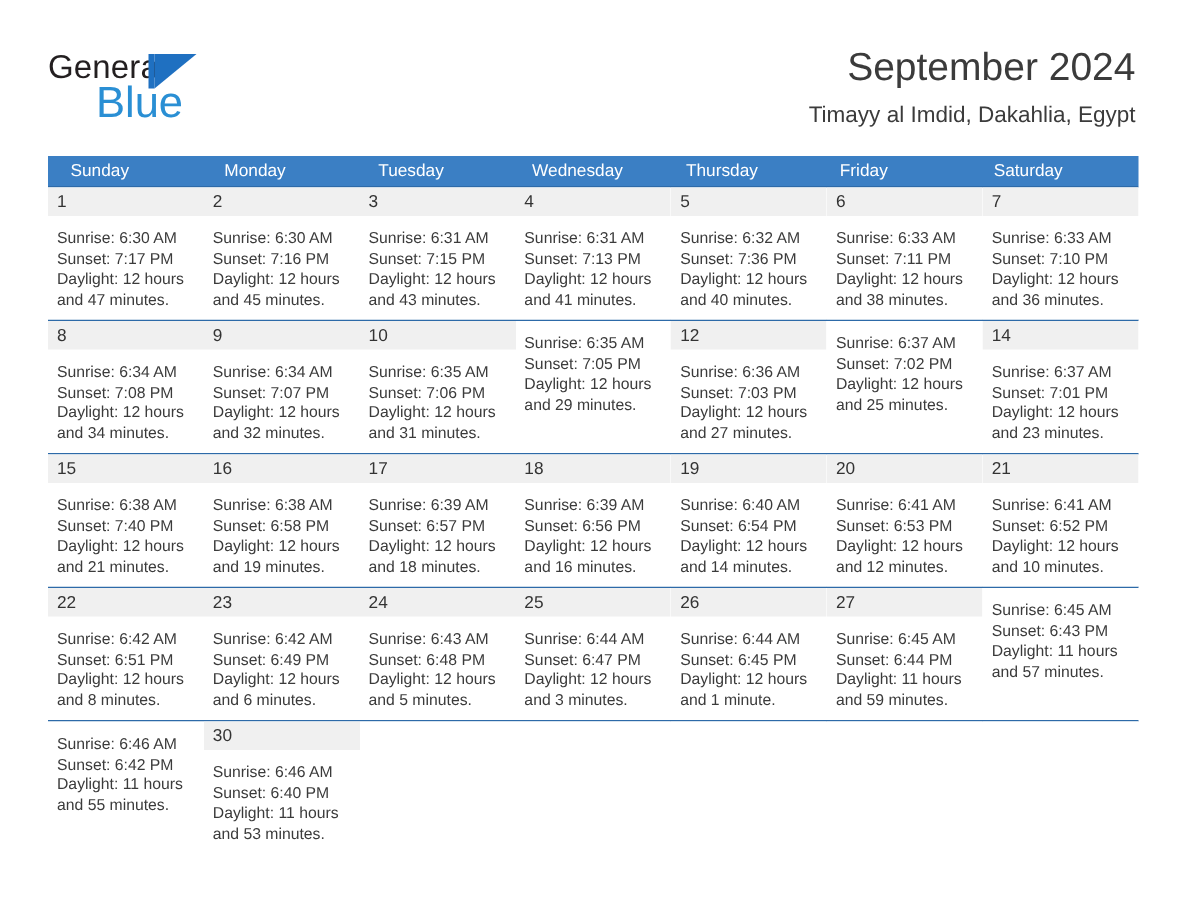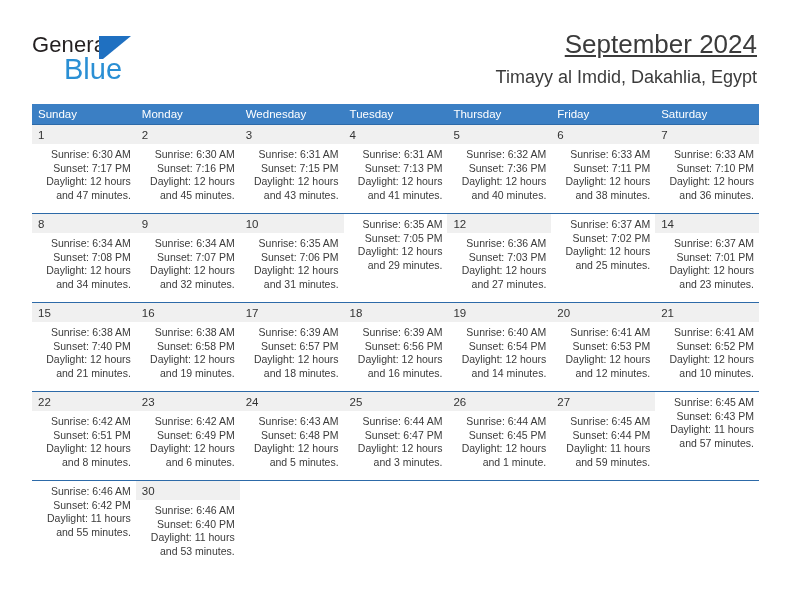--- a/index.html
+++ b/index.html
@@ -73,42 +73,42 @@
     right: 35px;
     top: 28px;
     text-align: right;
   }
   .cal-title {
     font-size: 26px;
     color: #3b3b3b;
     font-weight: normal;
     line-height: 32px;
     white-space: nowrap;
-    text-decoration: underline;
   }
   .cal-subtitle {
     margin-top: 8px;
-    font-size: 18px;
+    font-size: 15px;
     color: #3b3b3b;
     line-height: 18px;
     white-space: nowrap;
   }
 
   
   .calendar {
     position: absolute;
     left: 32px;
     top: 104px;
     width: 727px;
   }
   .dow-row {
     display: flex;
     width: 100%;
     background: #3b7fc4;
     height: 20px;
+    padding-left: 9px;
   }
   .dow {
     flex: 1 1 0;
     color: #ffffff;
     font-size: 11.5px;
     line-height: 20px;
     padding-left: 6px;
     white-space: nowrap;
     overflow: hidden;
   }
@@ -130,22 +130,21 @@
     height: 19px;
     background: #f0f0f0;
     padding-left: 6px;
   }
   .daynum {
     font-size: 11.5px;
     color: #333333;
     line-height: 19px;
   }
   .cell-body {
-    padding: 4px 5px 0 6px;
-    text-align: right;
+    padding: 9px 5px 0 6px;
   }
   .info-line {
     font-size: 10.5px;
     color: #3b3b3b;
     line-height: 13.5px;
     white-space: nowrap;
   }
 </style>
 </head>
 <body>
@@ -167,22 +166,22 @@
       <div class="cal-title">September 2024</div>
       <div class="cal-subtitle">Timayy al Imdid, Dakahlia, Egypt</div>
     </div>
 
   </div>
 
   <div class="calendar">
     <div class="dow-row" id="dow-row">
         <div class="dow">Sunday</div>
         <div class="dow">Monday</div>
+        <div class="dow">Tuesday</div>
         <div class="dow">Wednesday</div>
-        <div class="dow">Tuesday</div>
         <div class="dow">Thursday</div>
         <div class="dow">Friday</div>
         <div class="dow">Saturday</div>
       </div>
     <div id="weeks-container">
         <div class="week">
           <div class="cell">
             <div class="daynum-band"><span class="daynum">1</span></div>
             <div class="cell-body">
               <div class="info-line">Sunrise: 6:30 AM</div>

